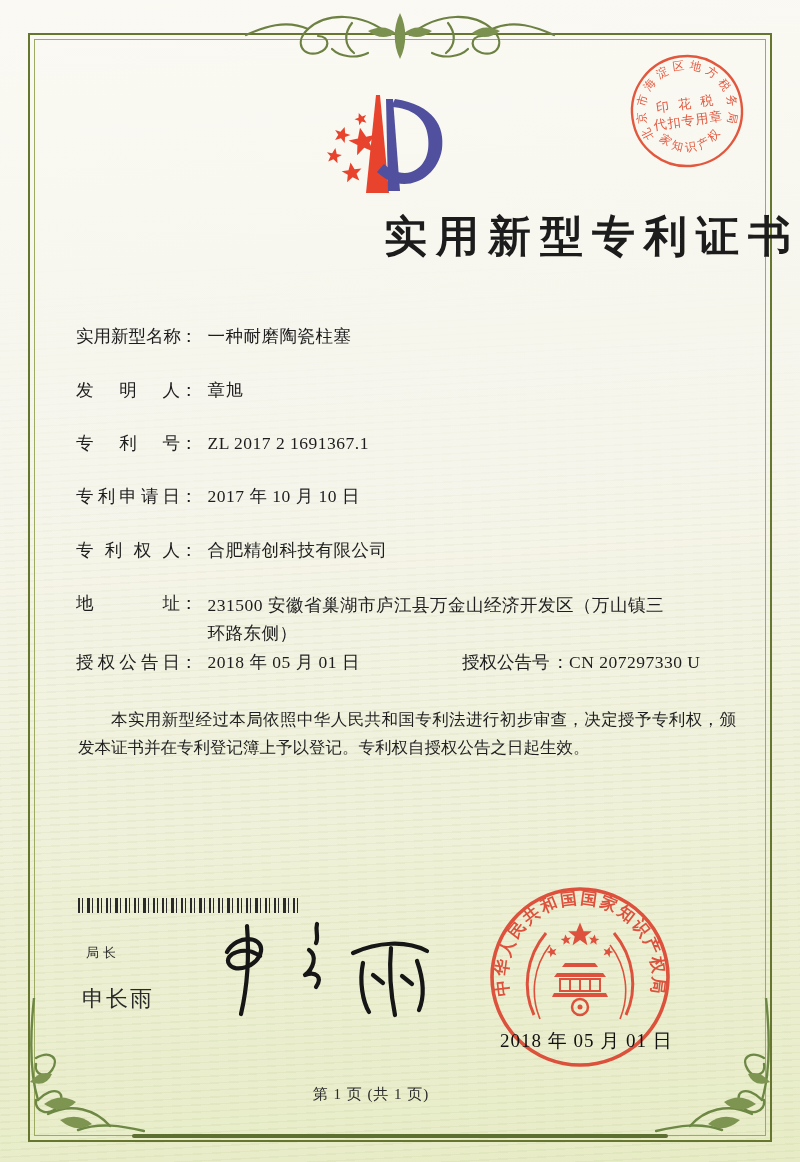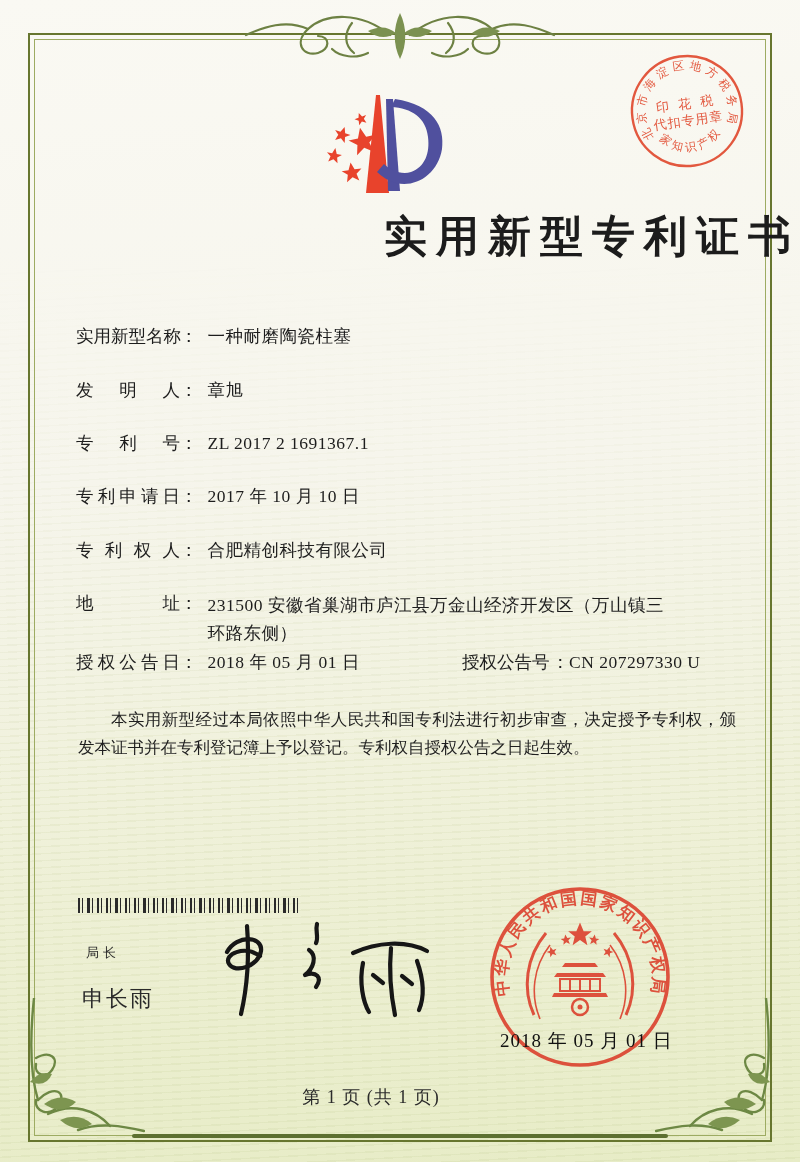--- a/index.html
+++ b/index.html
@@ -60,21 +60,21 @@
       #2a2a2a 23px 24px, transparent 24px 28px); }
 
   .director-label { position:absolute; left:86px; top:944px; font-size:13px; letter-spacing:4px; color:#2a2a2a; }
   .director-name  { position:absolute; left:82px; top:984px; font-size:22px; letter-spacing:2px; color:#2a2a2a; }
   .signature { position:absolute; left:205px; top:918px; width:235px; height:102px; }
 
   .seal { position:absolute; left:480px; top:877px; width:200px; height:200px; opacity:.93; }
   .seal-date { position:absolute; left:500px; top:1028px; font-size:19px; letter-spacing:1px; color:#111; z-index:5; }
 
   .footer { position:absolute; left:371px; top:1085px; transform:translateX(-50%);
-    font-size:18px; letter-spacing:1px; color:#2b2b2b; white-space:nowrap; }
+    font-size:15px; letter-spacing:1px; color:#2b2b2b; white-space:nowrap; }
 </style>
 </head>
 <body>
 
 <div class="page">
 
   <div class="waves"></div>
 
   <div class="frame-outer"></div>
   <div class="frame-inner"></div>

